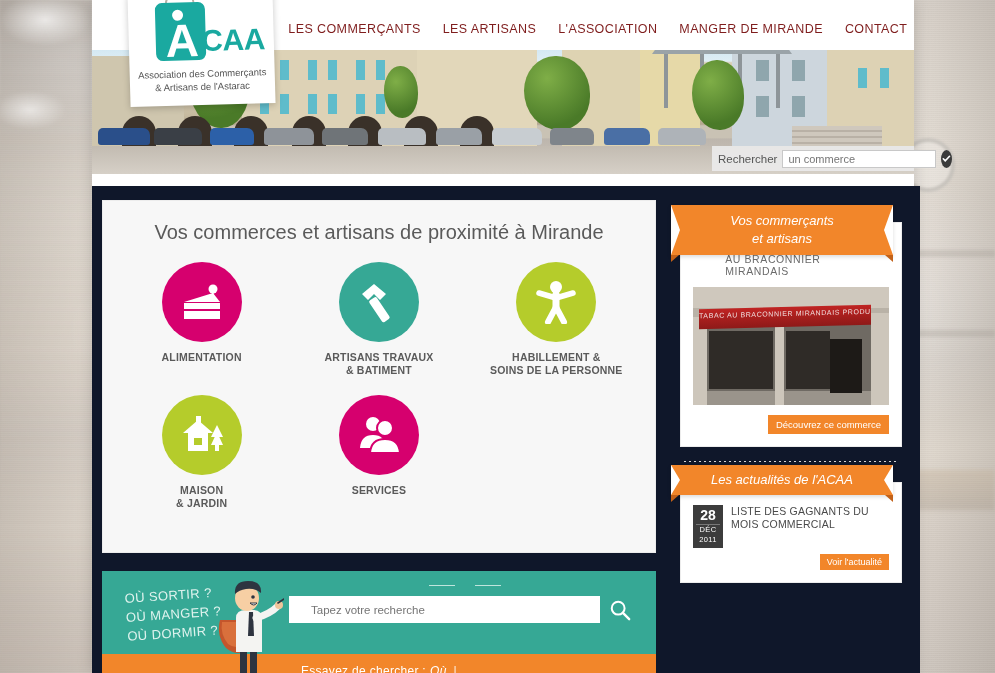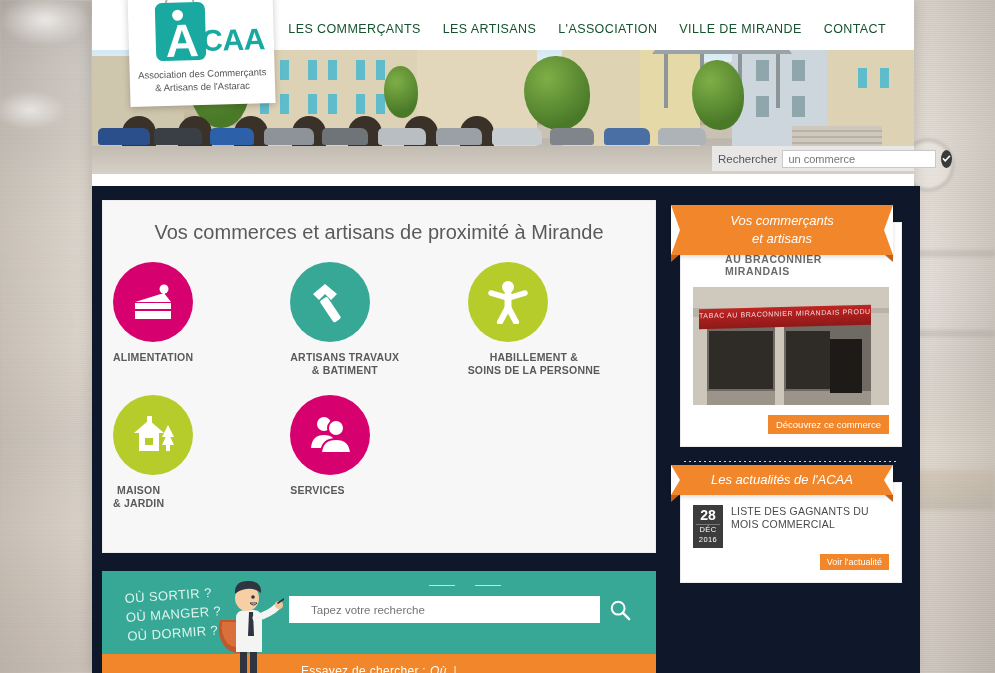--- a/index.html
+++ b/index.html
@@ -61,21 +61,21 @@
     box-shadow: 0 0 14px rgba(0,0,0,.18);
   }
 
   
   .topnav {
     position: absolute; left: 0; top: 0; width: 822px; height: 42px;
     background: #ffffff; z-index: 20;
   }
   .nav-list { display: flex; align-items: center; height: 42px; padding-left: 116px; }
   .nav-item {
-    font-size: 12.5px; letter-spacing: .4px; color: #14532d;
+    font-size: 12.5px; letter-spacing: .4px; color: #7f1d1d;
     margin-right: 22px; cursor: pointer; white-space: nowrap;
   }
   .nav-item.active { color: #d6006e; font-weight: bold; }
 
   
   .hero {
     position: absolute; left: 0; top: 8px; width: 822px; height: 166px;
     overflow: hidden;
   }
   .hero-photo {
@@ -186,21 +186,21 @@
   .col-side { position: absolute; left: 588px; top: 14px; width: 222px; }
 
   
   .cat-card {
     background: #f7f7f7; border: 1px solid #ececec; padding: 20px 10px 24px;
   }
   .cat-title {
     text-align: center; font-size: 20px; color: #5a5a5a; font-weight: normal; margin-bottom: 18px;
   }
   .cat-grid { display: flex; flex-wrap: wrap; }
-  .cat-item { width: 33.33%; display: flex; flex-direction: column; align-items: flex-start; cursor: pointer; margin-bottom: 18px; }
+  .cat-item { width: 33.33%; display: flex; flex-direction: column; align-items: center; cursor: pointer; margin-bottom: 18px; }
   .cat-circle {
     width: 80px; height: 80px; border-radius: 50%;
     display: flex; align-items: center; justify-content: center;
   }
   .cat-label {
     margin-top: 9px; font-size: 10.5px; color: #5a5a5a; text-align: center;
     line-height: 13px; font-weight: bold; letter-spacing: .2px;
   }
 
   
@@ -256,21 +256,21 @@
     position:absolute; top:0; width:0; height:100%;
   }
   .ribbon-notch-l{ left:0; border-left:9px solid #fff;
                    clip-path: polygon(0 0, 100% 50%, 0 100%); width:9px; background:#fff; border:none; }
   .ribbon-notch-r{ right:0; width:9px; background:#fff;
                    clip-path: polygon(100% 0, 0 50%, 100% 100%); }
 
   .widget-body { padding: 30px 12px 12px; }
   .w-subtitle {
     display: flex; align-items: flex-start; justify-content: center;
-    font-size: 10.5px; color: #6b6b6b; letter-spacing: .6px; margin-bottom: 10px; font-weight: bold;
+    font-size: 10.5px; color: #6b6b6b; letter-spacing: .6px; margin-bottom: 10px;
   }
   .w-rule { width: 20px; height: 1px; background: #cfcfcf; margin: 0 8px; }
   .shop-photo {
     width: 100%; height: 118px; position: relative; overflow: hidden; background: #9aa3ab;
   }
   .sp-wall{ position:absolute; left:0; top:0; width:100%; height:100%;
             background: linear-gradient(180deg,#cfc8bd 0 18%, #b9b2a7 18% 26%, #6f6a63 26% 88%, #9a948b 88% 100%); }
   .sp-awning{
     position:absolute; left:6px; top:20px; width:88%; height:20px;
     background: linear-gradient(180deg,#c02423,#8e1918);
@@ -390,21 +390,21 @@
       <div class="h-car" style="left:512px;width:46px; background:#4a6fa5"></div>
       <div class="h-car" style="left:566px;width:48px; background:#aeb3b8"></div>
     </div>
 
     <div class="topnav">
       <div class="nav-list">
         <div class="nav-item active">ACCUEIL</div>
         <div class="nav-item">LES COMMERÇANTS</div>
         <div class="nav-item">LES ARTISANS</div>
         <div class="nav-item">L'ASSOCIATION</div>
-        <div class="nav-item">VILLE DE MIRANDE</div>
+        <div class="nav-item">MANGER DE MIRANDE</div>
         <div class="nav-item">CONTACT</div>
       </div>
     </div>
   </div>
 
   <div class="logo-card">
     <div class="logo-mark">
       <div class="tag-string"></div>
       <div class="tag"></div>
       <div class="tag-A">A</div>
@@ -613,21 +613,21 @@
           <span class="ribbon-notch-l"></span>
           <span class="ribbon-notch-r"></span>
           <span class="ribbon-tail-l"></span>
           <span class="ribbon-tail-r"></span>
         </div>
         <div class="widget-body" style="padding-top:22px">
           <div class="news-row">
             <div class="news-date">
               <div class="nd-day">28</div>
               <div class="nd-mon">DÉC</div>
-              <div class="nd-year">2016</div>
+              <div class="nd-year">2011</div>
             </div>
             <div class="news-title">LISTE DES GAGNANTS DU MOIS COMMERCIAL</div>
           </div>
           <div class="news-btn-row">
             <div class="news-btn">Voir l'actualité</div>
           </div>
         </div>
       </div>
 
     </div>

